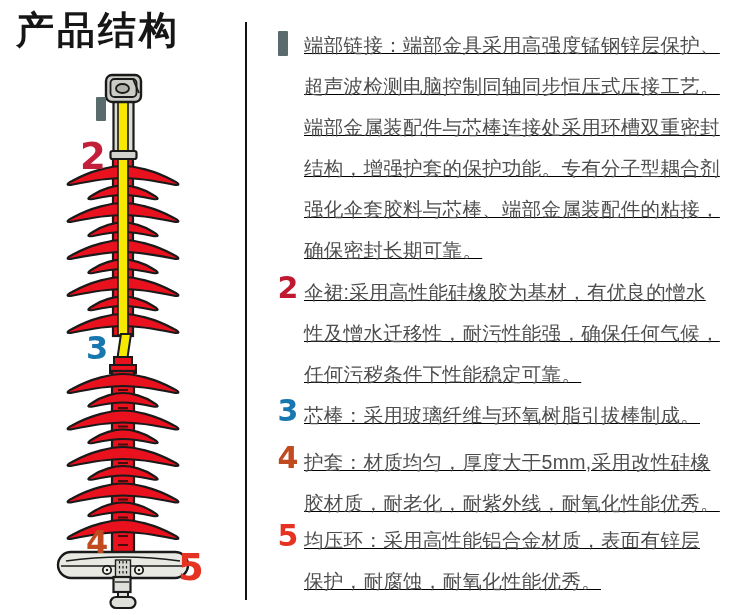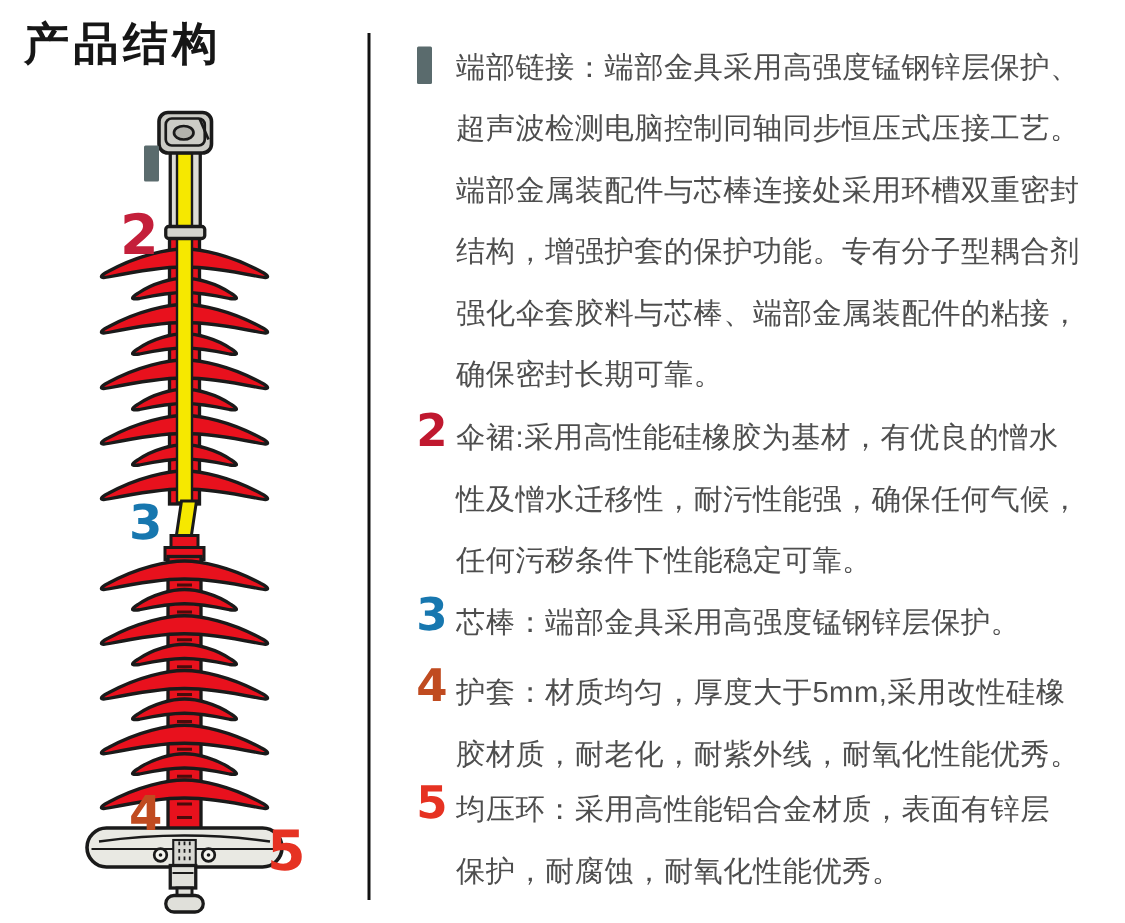--- a/index.html
+++ b/index.html
@@ -3,28 +3,28 @@
 <meta charset="utf-8">
 <style>
   html,body{margin:0;padding:0;}
   body{
     width:750px;height:615px;background:#ffffff;overflow:hidden;position:relative;
     font-family:"Liberation Sans","DejaVu Sans",sans-serif;
   }
   .page{position:absolute;inset:0;width:750px;height:615px;background:#fff;}
   .page-title{
     position:absolute;left:16px;top:2px;width:230px;
-    font-size:30px;font-weight:700;color:#161616;letter-spacing:3px;line-height:56px;
+    font-size:38px;font-weight:700;color:#161616;letter-spacing:3px;line-height:56px;
   }
   .divider{
     position:absolute;left:245px;top:22px;width:2px;height:578px;background:#121212;
   }
   
   .right-col{position:absolute;left:270px;top:0;width:478px;height:615px;}
-  .section{position:absolute;left:0;width:478px;}
+  .section{position:absolute;left:0;width:478px;text-decoration:underline;}
   .sec-num{
     position:absolute;left:4px;top:0px;width:28px;text-align:center;
     font-size:30px;font-weight:900;line-height:32px;
     font-family:"DejaVu Sans","Liberation Sans",sans-serif;
   }
   .bar-num{
     position:absolute;left:8px;top:6px;width:10px;height:25px;border-radius:1px;
     background:#5a6b6d;
   }
   .nc-2{color:#c0182f;}
@@ -171,21 +171,21 @@
 
     <div class="section s2">
       <div class="sec-num nc-2">2</div>
       <div class="sec-text">伞裙:采用高性能硅橡胶为基材，有优良的憎水
 性及憎水迁移性，耐污性能强，确保任何气候，
 任何污秽条件下性能稳定可靠。</div>
     </div>
 
     <div class="section s3">
       <div class="sec-num nc-3">3</div>
-      <div class="sec-text">芯棒：端部金具采用高强度锰钢锌层保护。</div>
+      <div class="sec-text">芯棒：采用玻璃纤维与环氧树脂引拔棒制成。</div>
     </div>
 
     <div class="section s4">
       <div class="sec-num nc-4">4</div>
       <div class="sec-text">护套：材质均匀，厚度大于5mm,采用改性硅橡
 胶材质，耐老化，耐紫外线，耐氧化性能优秀。</div>
     </div>
 
     <div class="section s5">
       <div class="sec-num nc-5">5</div>

